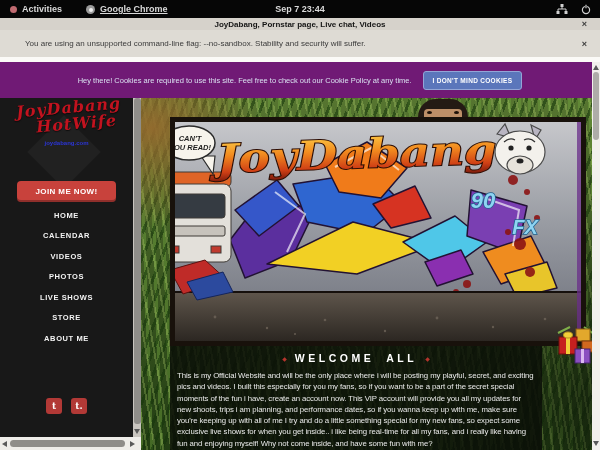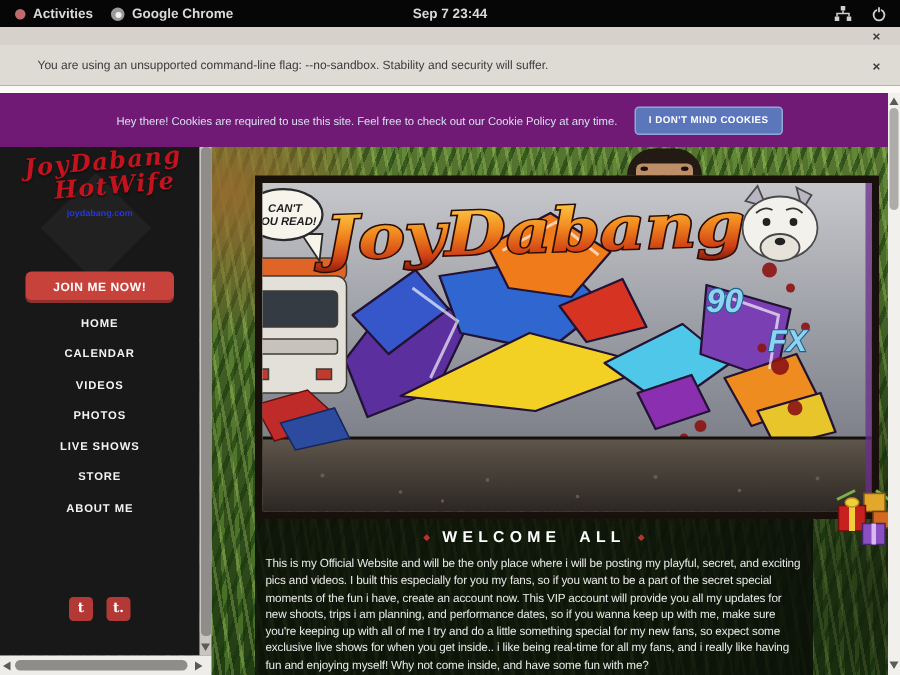--- a/index.html
+++ b/index.html
@@ -4,21 +4,21 @@
 <style>
   html,body{margin:0;padding:0;background:#000;}
   *{box-sizing:border-box;}
   #screen{position:relative;width:600px;height:450px;overflow:hidden;
           font-family:"Liberation Sans",sans-serif;background:#000;}
 
   
   .sysbar{position:absolute;top:0;left:0;width:600px;height:18px;background:#060606;
           display:flex;align-items:center;color:#d9d9d9;font-size:9px;font-weight:bold;}
   .sys-left{display:flex;align-items:center;gap:5px;margin-left:10px;}
-  .sys-chrome{display:flex;align-items:flex-end;gap:5px;margin-left:12px;}
+  .sys-chrome{display:flex;align-items:flex-end;gap:5px;margin-left:24px;text-decoration:underline;}
   .dot-icon{width:7px;height:7px;border-radius:50%;background:#c06a70;}
   .chrome-icon{width:9px;height:9px;border-radius:50%;background:#9a9a9a;position:relative;}
   .chrome-icon::after{content:"";position:absolute;left:2.5px;top:2.5px;width:4px;height:4px;
           border-radius:50%;background:#efefef;}
   .sys-clock{position:absolute;left:0;right:0;text-align:center;pointer-events:none;}
   .sys-right{position:absolute;right:9px;top:0;height:18px;display:flex;gap:13px;align-items:center;}
 
   
   .titlebar{position:absolute;top:18px;left:0;width:600px;height:12px;background:#d6d2cb;
             display:flex;align-items:center;justify-content:center;
@@ -147,20 +147,21 @@
       </svg>
       <svg width="10" height="11" viewBox="0 0 10 11">
         <circle cx="5" cy="6" r="3.6" stroke="#d0d0d0" fill="none" stroke-width="1.2"></circle>
         <line x1="5" y1="0.5" x2="5" y2="4.5" stroke="#060606" stroke-width="2.4"></line>
         <line x1="5" y1="0.8" x2="5" y2="4.2" stroke="#d0d0d0" stroke-width="1.2"></line>
       </svg>
     </div>
   </div>
 
   <div class="titlebar">
+    <span>JoyDabang, Pornstar page, Live chat, Videos</span>
     <span class="bar-close">×</span>
   </div>
 
   <div class="warnbar">
     <span class="warn-msg">You are using an unsupported command-line flag: --no-sandbox. Stability and security will suffer.</span>
     <span class="bar-close">×</span>
   </div>
   <div class="whiteline"></div>
 
   <div class="cookiebar">

